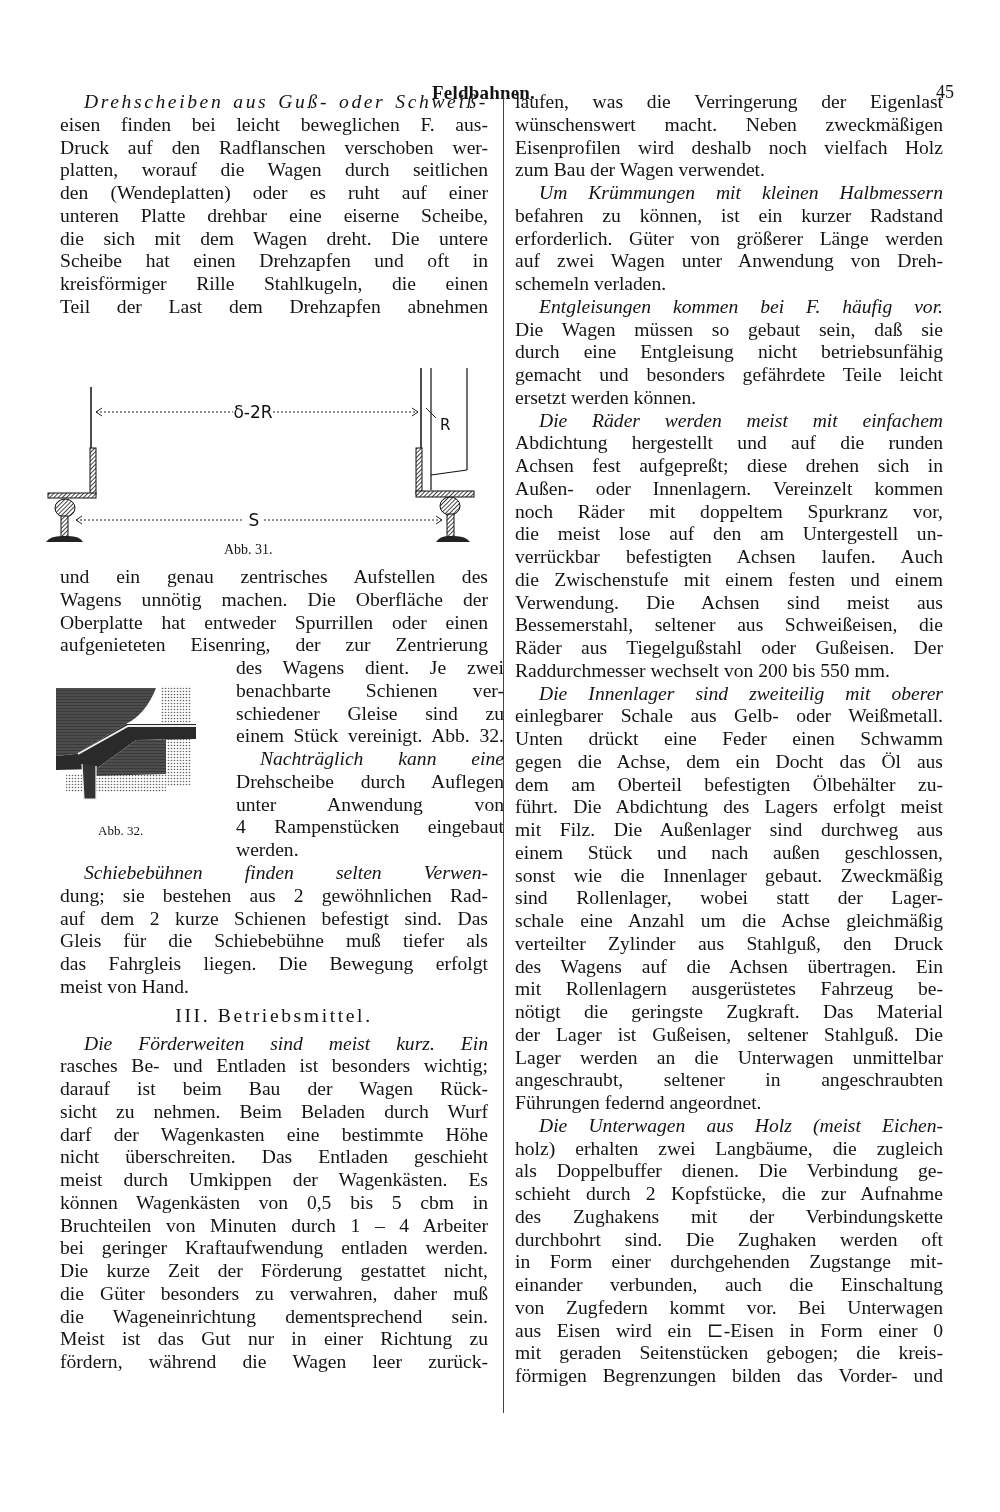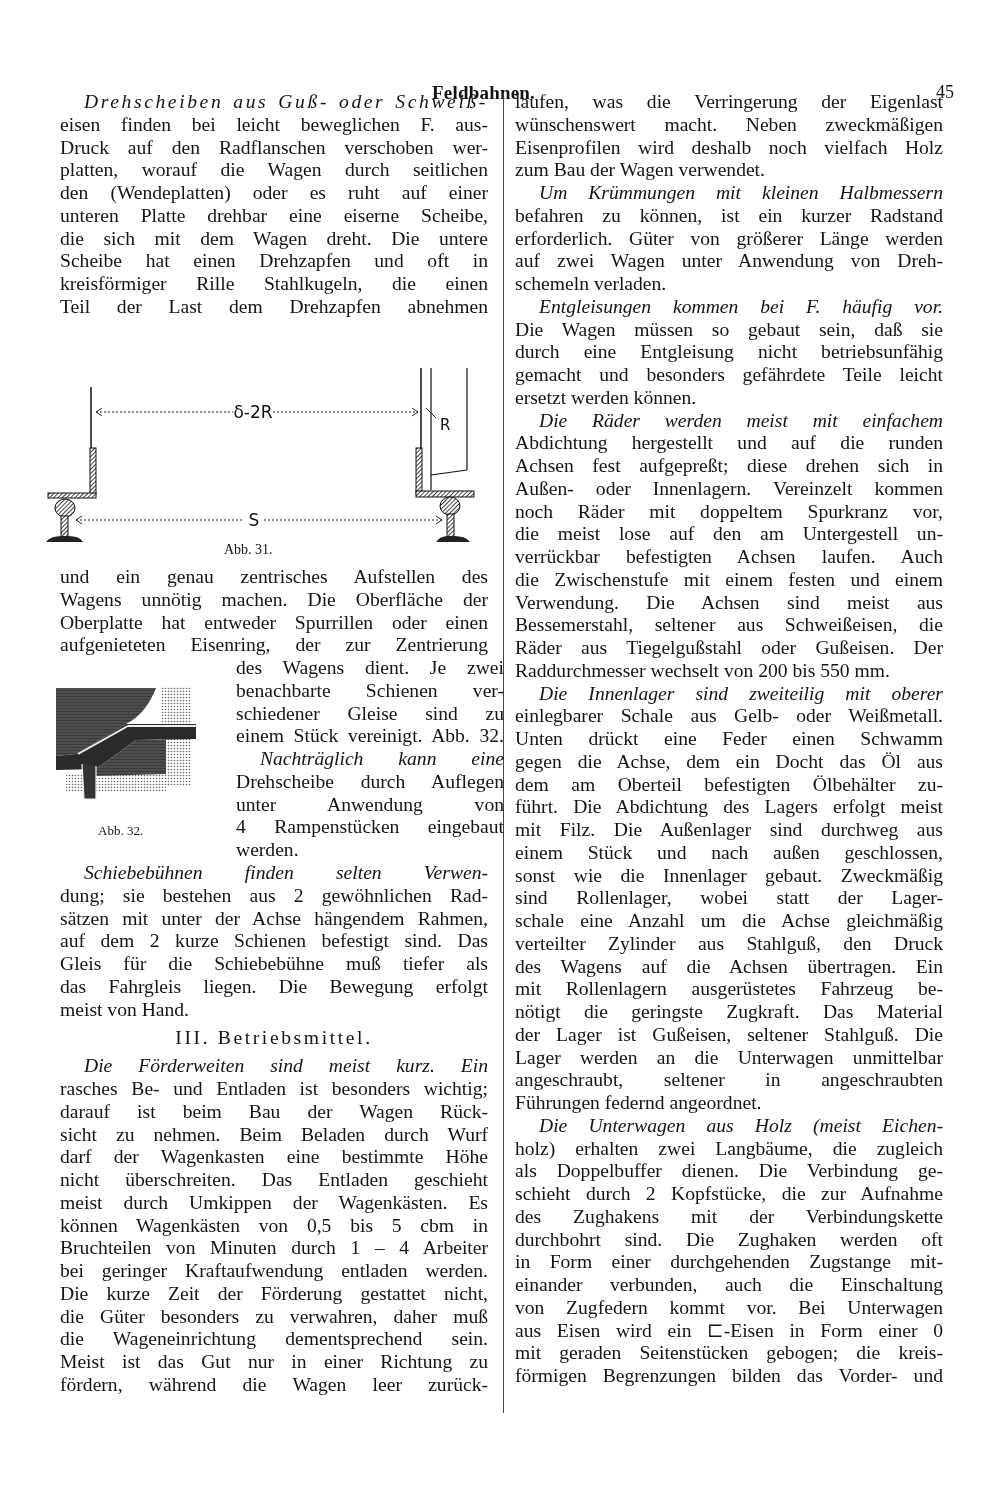--- a/index.html
+++ b/index.html
@@ -132,21 +132,20 @@
       <span class="line">unter Anwendung von</span>
       <span class="line">4 Rampenstücken eingebaut</span>
       <span class="line last">werden.</span>
     </div>
 </div>
 
 <div class="col col-left" style="top: 862px;">
   <div id="left-para2">
       <span class="line indent">Schiebebühnen finden selten Verwen-</span>
       <span class="line">dung; sie bestehen aus 2 gewöhnlichen Rad-</span>
-      <span class="line">sätzen mit unter der Achse hängendem Rahmen,</span>
       <span class="line">auf dem 2 kurze Schienen befestigt sind. Das</span>
       <span class="line">Gleis für die Schiebebühne muß tiefer als</span>
       <span class="line">das Fahrgleis liegen.  Die Bewegung erfolgt</span>
       <span class="line last">meist von Hand.</span>
     </div>
   <div class="section-heading spaced" style="margin-top: 0;">III. Betriebsmittel.</div>
   <div id="left-para3">
       <span class="line indent">Die Förderweiten sind meist kurz.  Ein</span>
       <span class="line">rasches Be- und Entladen ist besonders wichtig;</span>
       <span class="line">darauf ist beim Bau der Wagen Rück-</span>

